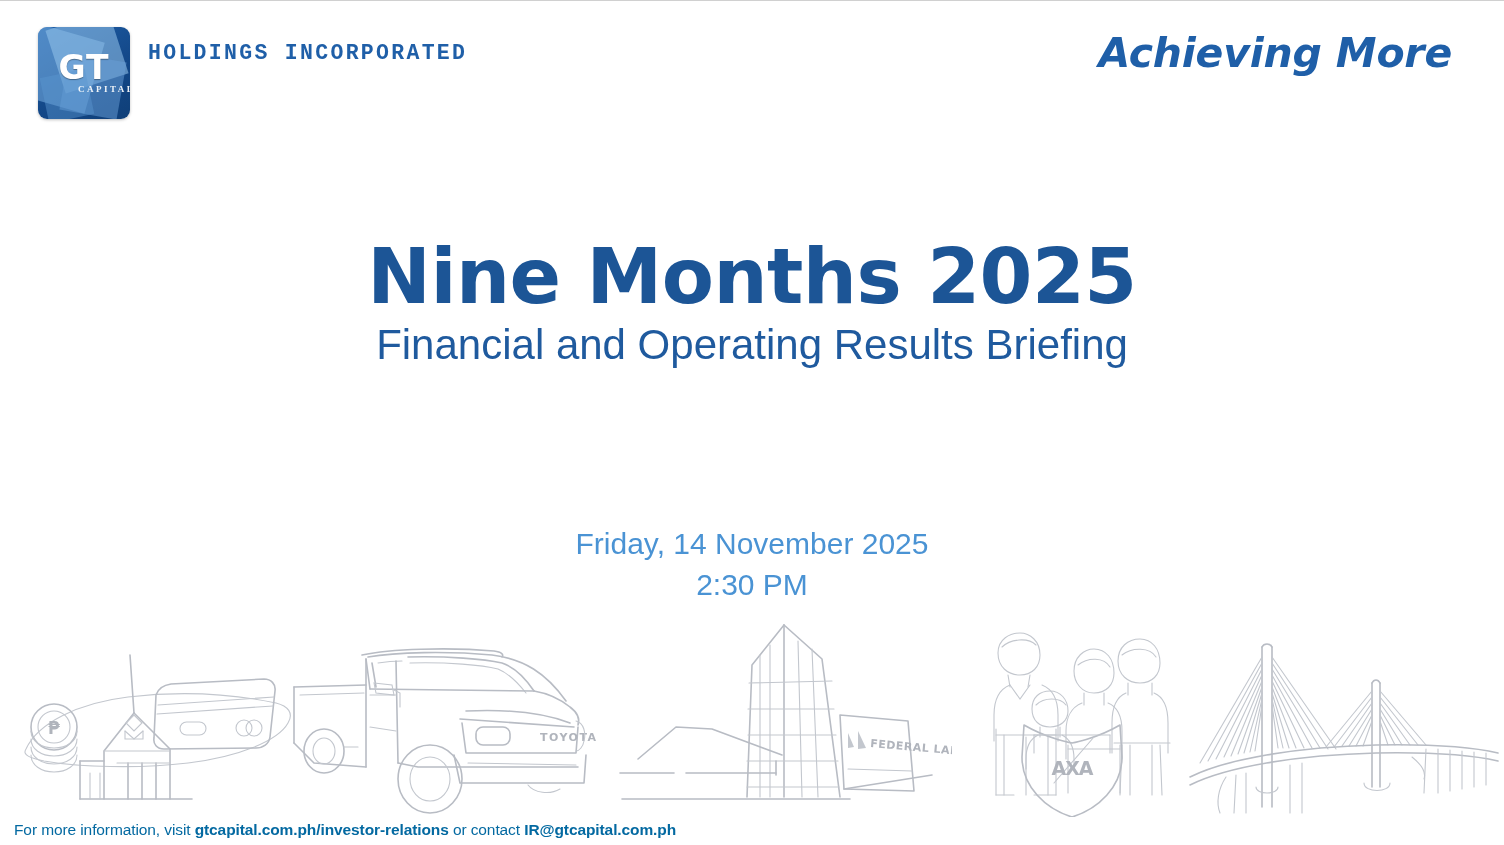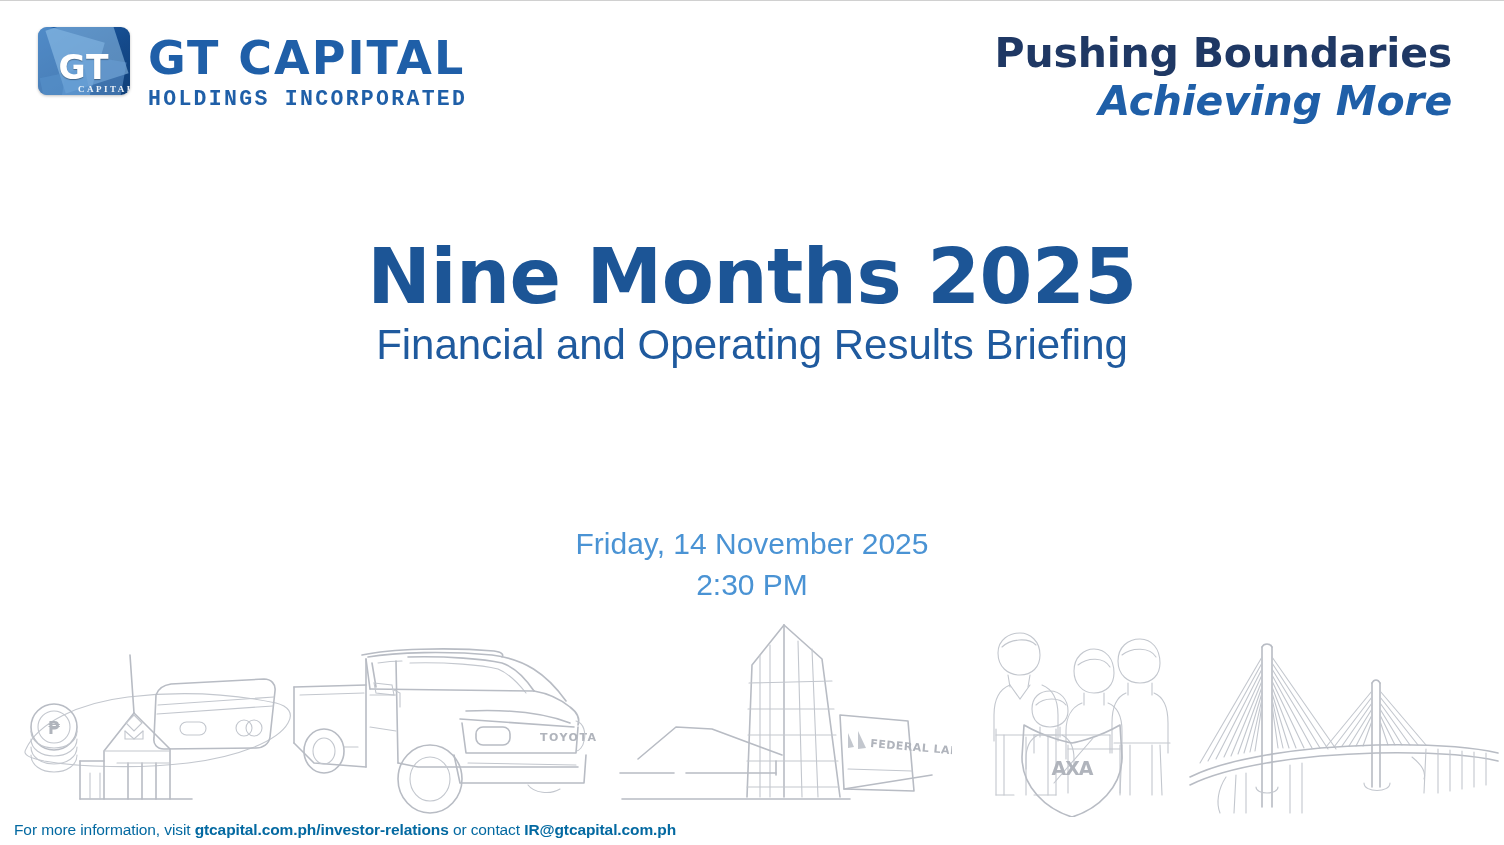--- a/index.html
+++ b/index.html
@@ -31,21 +31,21 @@
   .brand {
     position: absolute;
     left: 38px;
     top: 26px;
     display: flex;
     align-items: flex-start;
   }
   .logo-mark {
     position: relative;
     width: 92px;
-    height: 68px;
+    height: 92px;
     border-radius: 9px;
     overflow: hidden;
     background: linear-gradient(150deg, #1f5fa8 0%, #14498a 55%, #0f3f78 100%);
     box-shadow: 0 1px 3px rgba(0,0,0,0.25);
     flex: none;
   }
   .logo-mark .d {
     position: absolute;
     background: rgba(255,255,255,0.22);
   }
@@ -231,27 +231,25 @@
     <div class="brand">
       <div class="logo-mark">
         <span class="d d1"></span>
         <span class="d d2"></span>
         <span class="d d3"></span>
         <span class="d d4"></span>
         <div class="gt">GT</div>
         <div class="cap">CAPITAL</div>
       </div>
       <div class="wordmark">
-        <div class="w1">GT CAPITAL</div>
         <div class="w2">HOLDINGS INCORPORATED</div>
       </div>
     </div>
 
     <div class="tagline">
-      <div class="t1">Pushing Boundaries</div>
       <div class="t2">Achieving More</div>
     </div>
   </div>
 
   <div class="title-block">
     <div class="main-title">Nine Months 2025</div>
     <div class="subtitle">
       <div>Financial and Operating Results Briefing</div>
     </div>
   </div>

